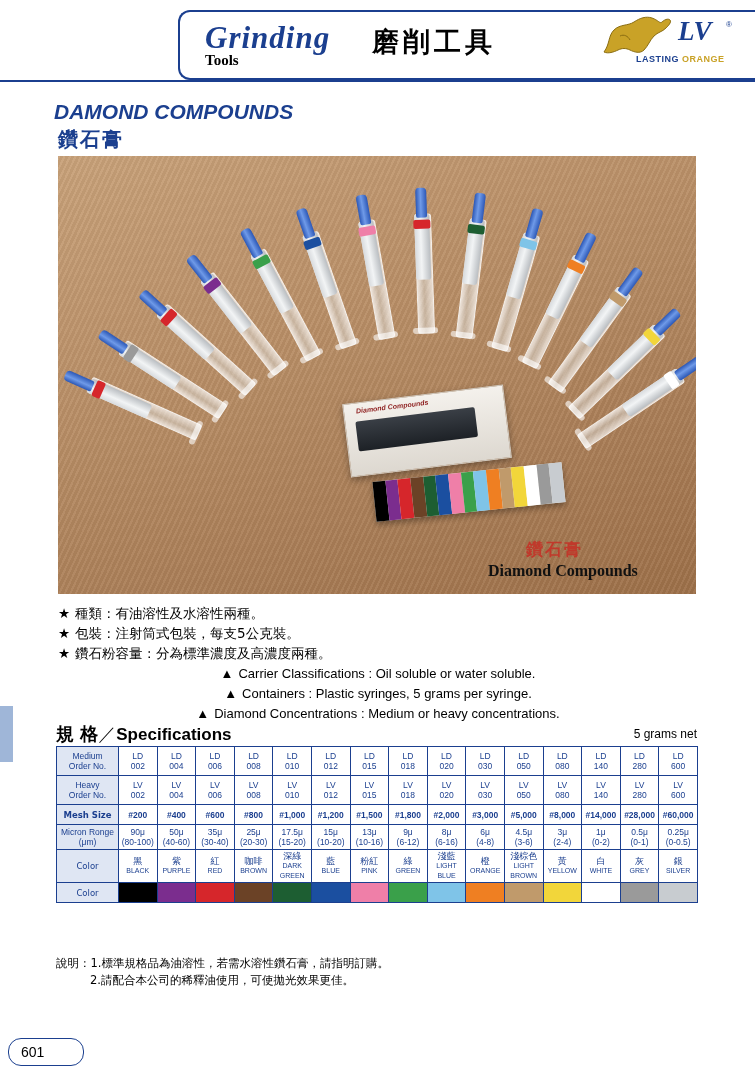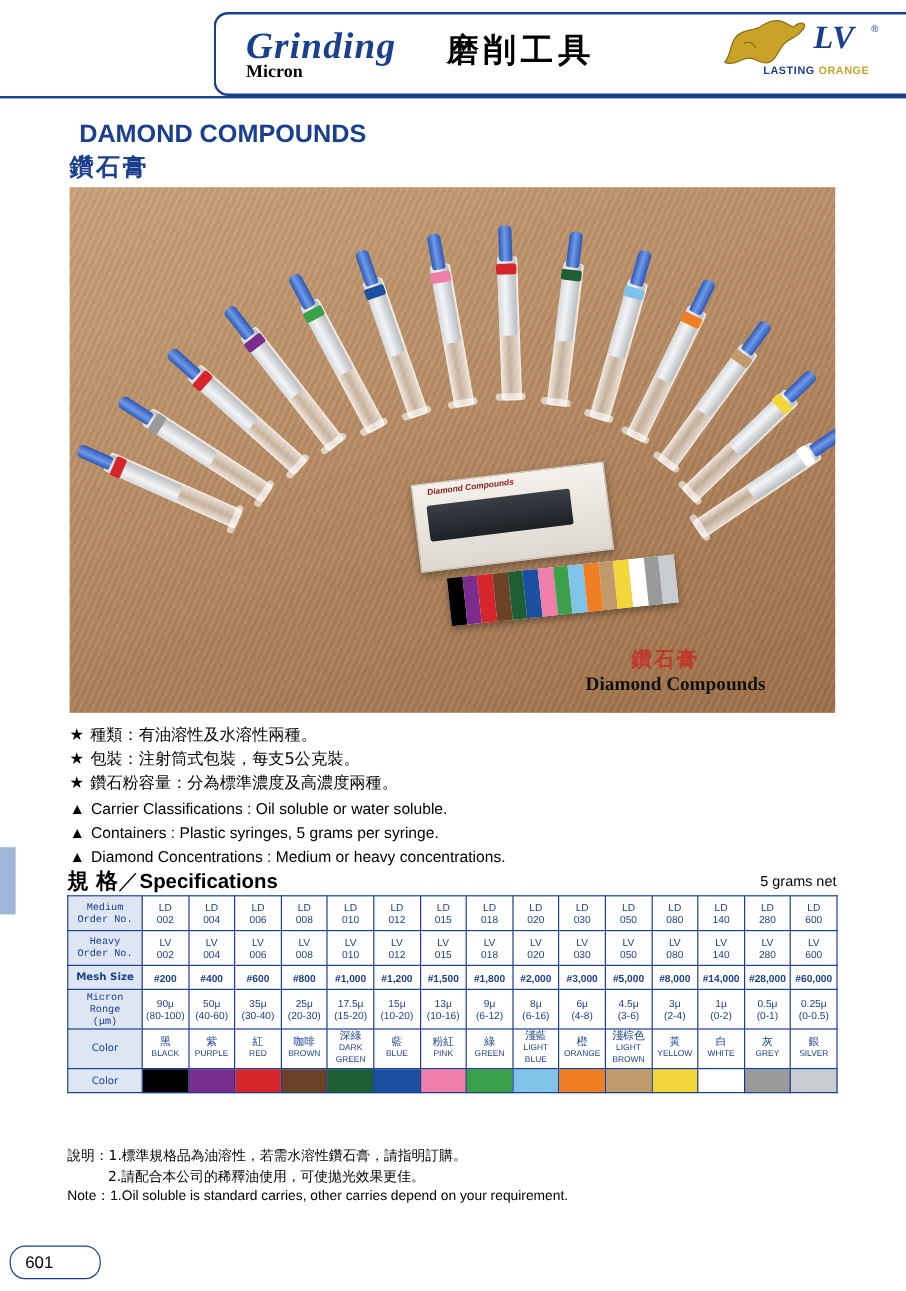--- a/index.html
+++ b/index.html
@@ -51,23 +51,24 @@
     font-weight:bold;font-size:27px;color:#1b3f8f;font-style:italic;
   }
   .logo-reg{position:absolute;left:126px;top:6px;font-size:8px;color:#1b3f8f;}
   .logo-sub{
     position:absolute;left:36px;top:40px;
     font-size:9px;font-weight:bold;color:#1b3f8f;letter-spacing:.5px;
   }
   .logo-sub .vic{color:#c9a227;}
   
   .title-en{
-    position:absolute;left:66px;top:100px;
+    position:absolute;left:54px;top:100px;
     font-size:21px;font-weight:bold;color:#1b3f8f;
     font-family:"Liberation Sans", sans-serif;
+    font-style:italic;
   }
   .title-cn{
     position:absolute;left:58px;top:126px;
     font-size:20px;font-weight:bold;color:#1b3f8f;
     font-family:"DejaVu Sans", sans-serif;letter-spacing:2px;
   }
   
   .photo{
     position:absolute;left:58px;top:156px;width:638px;height:438px;
     background:linear-gradient(160deg,#c9a27a 0%,#bb9169 35%,#ab7f58 70%,#9d7049 100%);
@@ -132,21 +133,21 @@
   .photo-en{
     position:absolute;left:430px;top:406px;
     font-family:"Liberation Serif", serif;
     font-size:16px;font-weight:bold;color:#111;
   }
   
   .bullets{position:absolute;left:58px;top:604px;width:640px;}
   .bl{font-size:13.5px;color:#000;line-height:19px;margin-bottom:1px;
       font-family:"DejaVu Sans", sans-serif;}
   .bl .mk{color:#000;margin-right:5px;}
-  .bl.en{font-family:"Liberation Sans", sans-serif;font-size:13px;}
+  .bl.en{font-family:"Liberation Sans", sans-serif;font-size:13px;text-align:center;}
   
   .spec-head{
     position:absolute;left:56px;top:722px;
     font-family:"DejaVu Sans", sans-serif;
     font-size:18px;font-weight:bold;color:#000;
   }
   .spec-head .slash{color:#000;font-weight:normal;}
   .spec-head .en{font-family:"Liberation Sans",sans-serif;font-size:17px;font-weight:bold;}
   .net{
     position:absolute;right:58px;top:727px;font-size:12px;color:#000;
@@ -168,21 +169,21 @@
     line-height:10px;
     font-family:"Liberation Sans", sans-serif;
   }
   table.spec td.rh{
     width:62px;
     background:#dfe6f3;
     font-size:8.5px;
     color:#1b3f8f;
     font-family:"DejaVu Sans", sans-serif;
   }
-  table.spec td.rh .en{font-family:Liberation Mono, monospace;font-size:8.5px;margin-top:40px;}
+  table.spec td.rh .en{font-family:Liberation Sans, sans-serif;font-size:8.5px;margin-top:40px;}
   .r-order td{height:26px;font-size:10px;font-weight:normal;}
   .r-mesh td{height:17px;font-weight:bold;font-size:9.5px;}
   .r-micron td{height:22px;}
   .r-color td{height:22px;}
   .r-blank td{height:17px;}
   .cell2{line-height:10px;}
   .cell2 b{display:block;font-weight:normal;}
   .colorcell .cn{font-family:"DejaVu Sans", sans-serif;font-size:9px;display:block;}
   .colorcell .en{font-size:7px;display:block;}
   
@@ -202,21 +203,21 @@
   .tab{
     position:absolute;left:0;top:706px;width:13px;height:56px;background:#9fb6d8;
   }
 </style>
 </head>
 <body>
 
 <div class="header">
   <div class="hdr-inner"></div>
   <div class="grinding">Grinding</div>
-  <div class="tools">Micron</div>
+  <div class="tools">Tools</div>
   <div class="cn-title">磨削工具</div>
   <div class="logo">
     <svg class="logo-horse" width="80" height="42" viewBox="0 0 80 42">
       <path d="M4 38 C10 30 8 22 14 16 C20 10 28 12 34 8 C40 4 46 2 52 4 C58 6 60 10 62 8 C64 6 68 4 70 6 C72 8 68 12 66 14 C62 18 58 18 54 22 C50 26 48 32 44 36 C40 40 34 38 30 36 C26 34 22 34 18 36 C14 38 8 40 4 38 Z" fill="#c9a227" stroke="#8a6d12" stroke-width="1"></path>
       <path d="M20 22 C24 20 28 22 30 26" fill="none" stroke="#8a6d12" stroke-width="1"></path>
     </svg>
     <div class="logo-lv">LV</div>
     <div class="logo-reg">®</div>
     <div class="logo-sub"><span>LASTING </span><span class="vic">ORANGE</span></div>
   </div>
@@ -556,18 +557,17 @@
     <td style="background: rgb(255, 255, 255);"></td>
     <td style="background: rgb(154, 154, 154);"></td>
     <td style="background: rgb(200, 204, 208);"></td>
   </tr>
 </tbody>
   </table>
 
 <div class="notes">
   <div class="note-cn"><span>說明：</span><span>1.標準規格品為油溶性，若需水溶性鑽石膏，請指明訂購。</span></div>
   <div class="note-cn ind">2.請配合本公司的稀釋油使用，可使拋光效果更佳。</div>
-  <div class="note-en"><span>Note：</span><span>1.Oil soluble is standard carries, other carries depend on your requirement.</span></div>
 </div>
 
 <div class="footer">
   <span>601</span>
 </div>
 
 </body></html>

